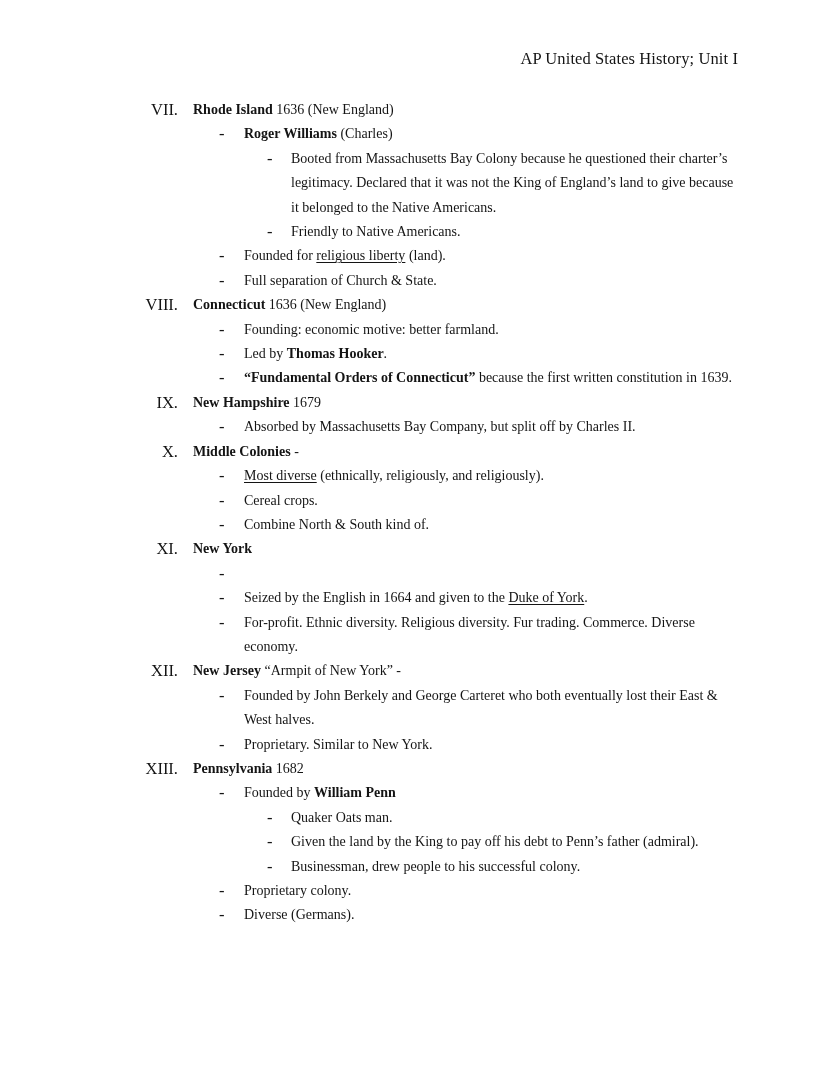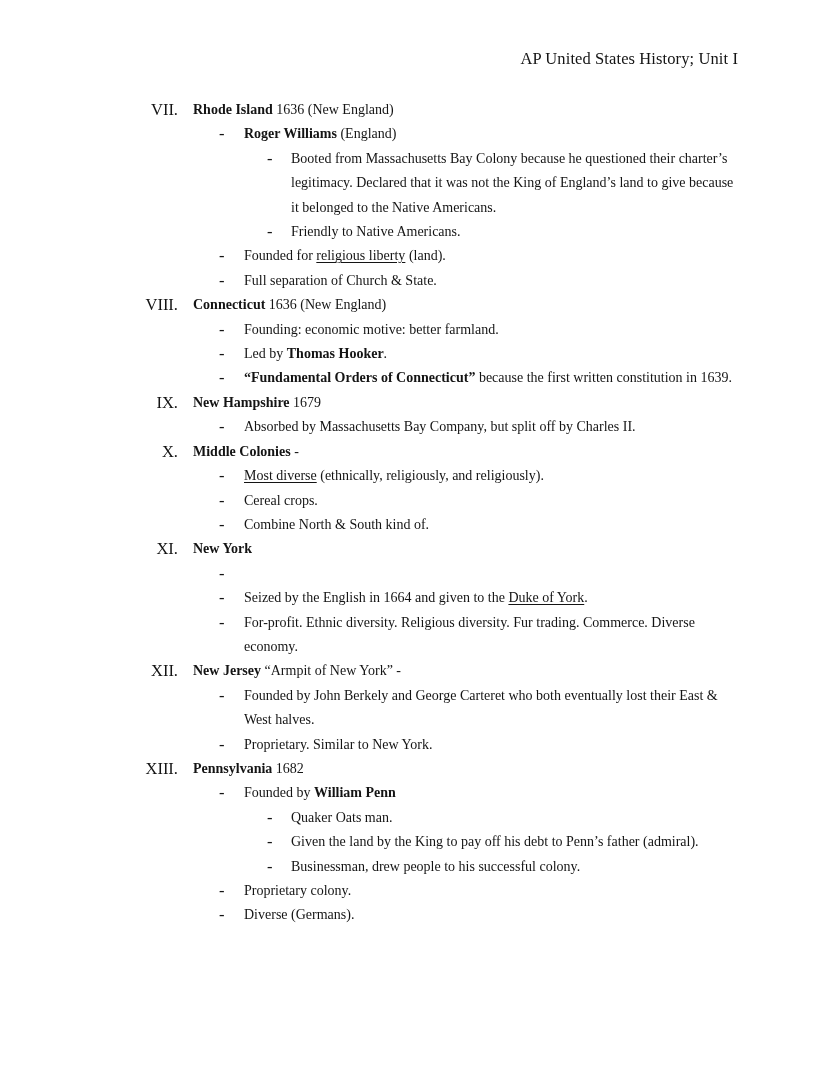--- a/index.html
+++ b/index.html
@@ -108,21 +108,21 @@
 
   <div class="doc-header">AP United States History; Unit I</div>
 
   <div class="outline" id="outline-root">
       <div class="row lvl0">
         <div class="numeral">VII.</div>
         <div class="content"><span class="b">Rhode Island</span><span> 1636 (New England)</span></div>
       </div>
       <div class="row lvl1">
         <div class="dash">-</div>
-        <div class="content"><span class="b">Roger Williams</span><span> (England)</span></div>
+        <div class="content"><span class="b">Roger Williams</span><span> (Charles)</span></div>
       </div>
       <div class="row lvl2">
         <div class="dash">-</div>
         <div class="content"><span>Booted from Massachusetts Bay Colony because he questioned their charter’s legitimacy. Declared that it was not the King of England’s land to give because it belonged to the Native Americans.</span></div>
       </div>
       <div class="row lvl2">
         <div class="dash">-</div>
         <div class="content"><span>Friendly to Native Americans.</span></div>
       </div>
       <div class="row lvl1">

